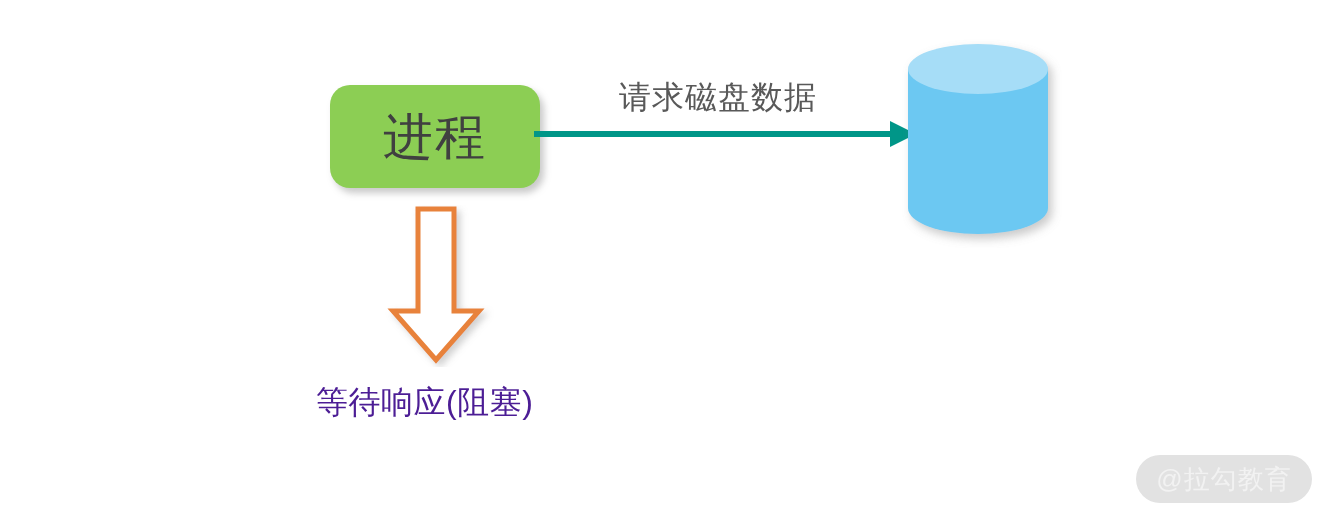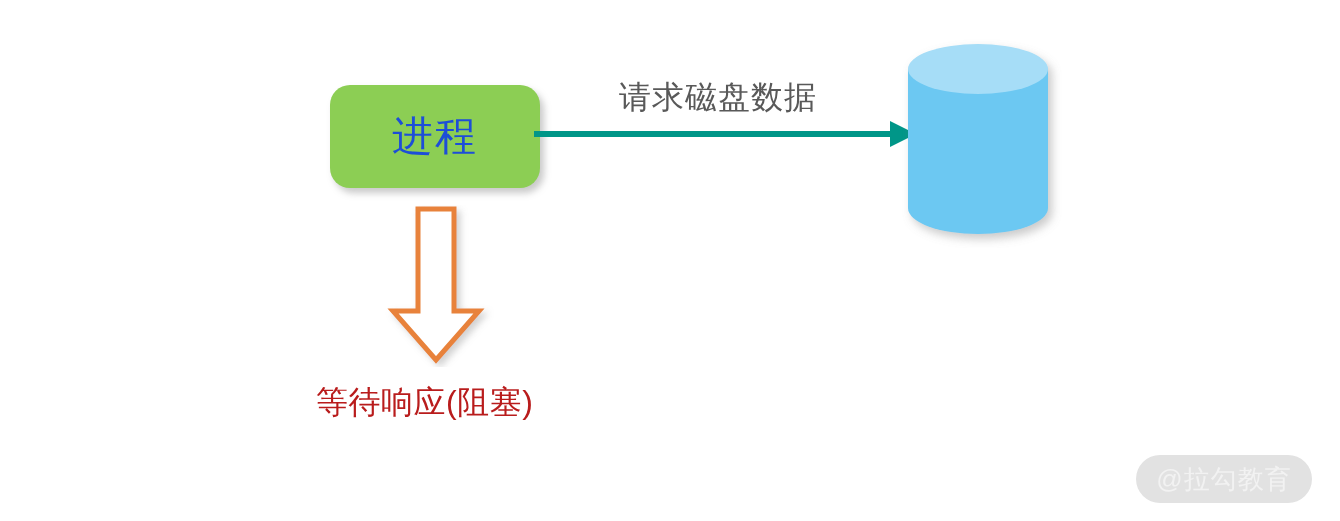--- a/index.html
+++ b/index.html
@@ -26,22 +26,22 @@
     width: 210px;
     height: 103px;
     border-radius: 20px;
     background: #8CCE54;
     box-shadow: 4px 5px 7px rgba(120,120,120,0.40);
     display: flex;
     align-items: center;
     justify-content: center;
   }
   #process-box .box-label {
-    color: #1d4ed8;
-    font-size: 41px;
+    color: #404040;
+    font-size: 50px;
     line-height: 1;
     letter-spacing: 2px;
     font-weight: 400;
     user-select: none;
     text-align: center;
   }
 
   
   #request-arrow {
     position: absolute;
@@ -80,21 +80,21 @@
     top: 205px;
     width: 110px;
     height: 162px;
   }
 
   
   #wait-caption {
     position: absolute;
     left: 316px;
     top: 383px;
-    color: #b91c1c;
+    color: #4c1d95;
     font-size: 32px;
     line-height: 1.2;
     letter-spacing: 0.5px;
     white-space: nowrap;
     user-select: none;
   }
 
   
   #watermark {
     position: absolute;

